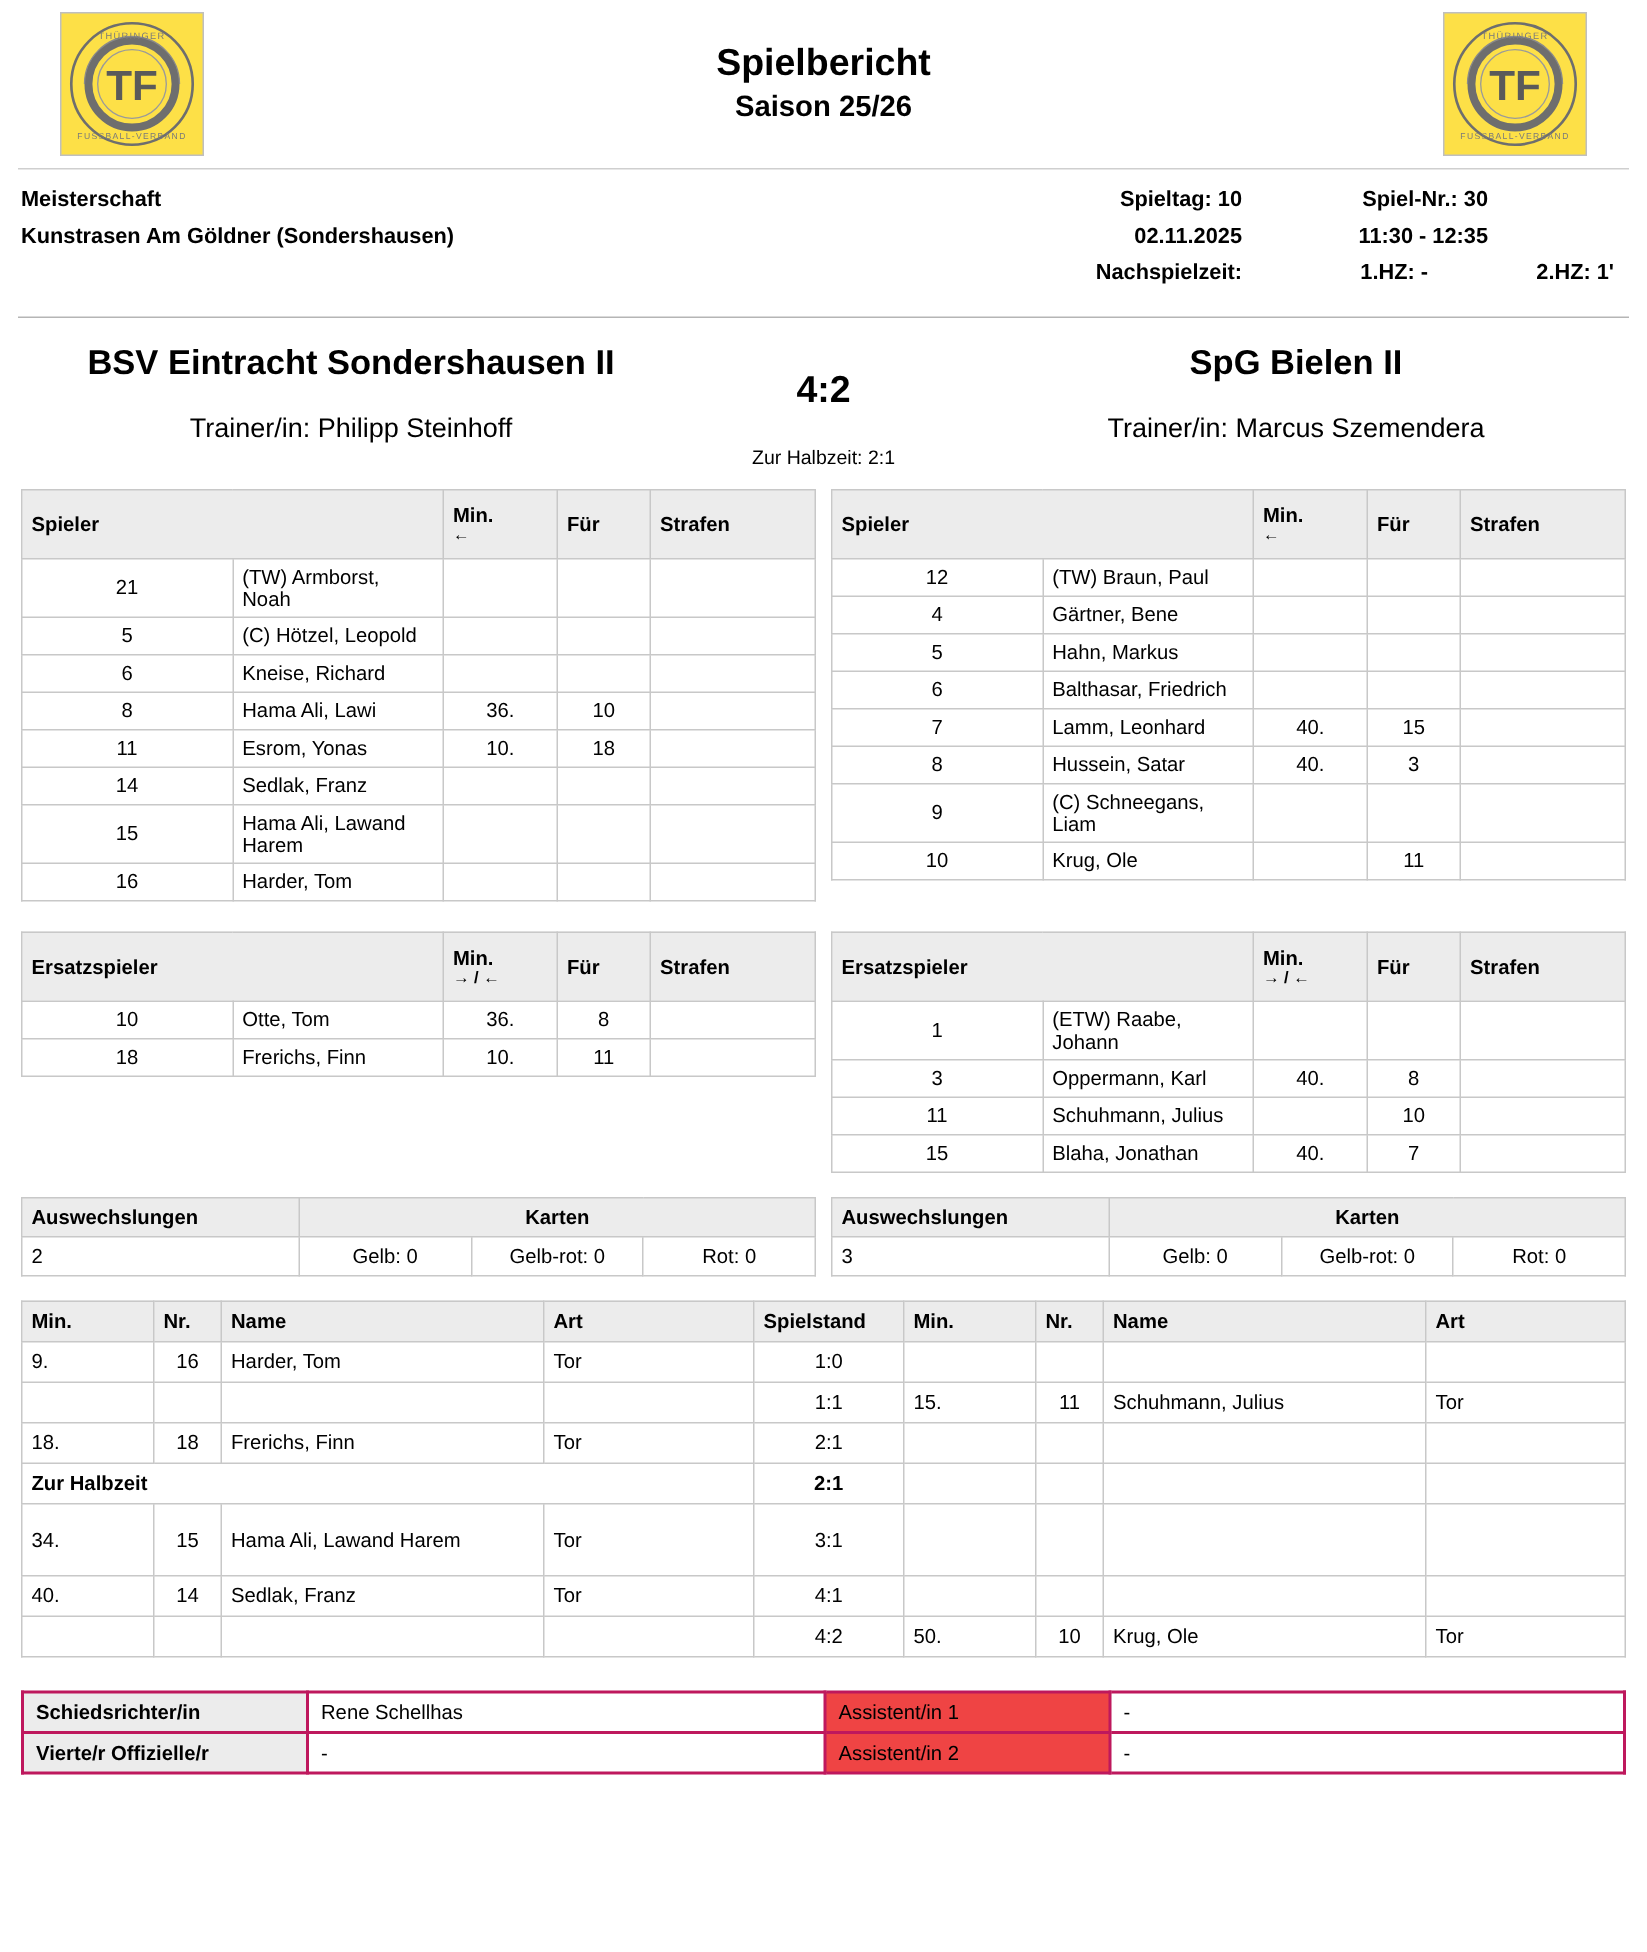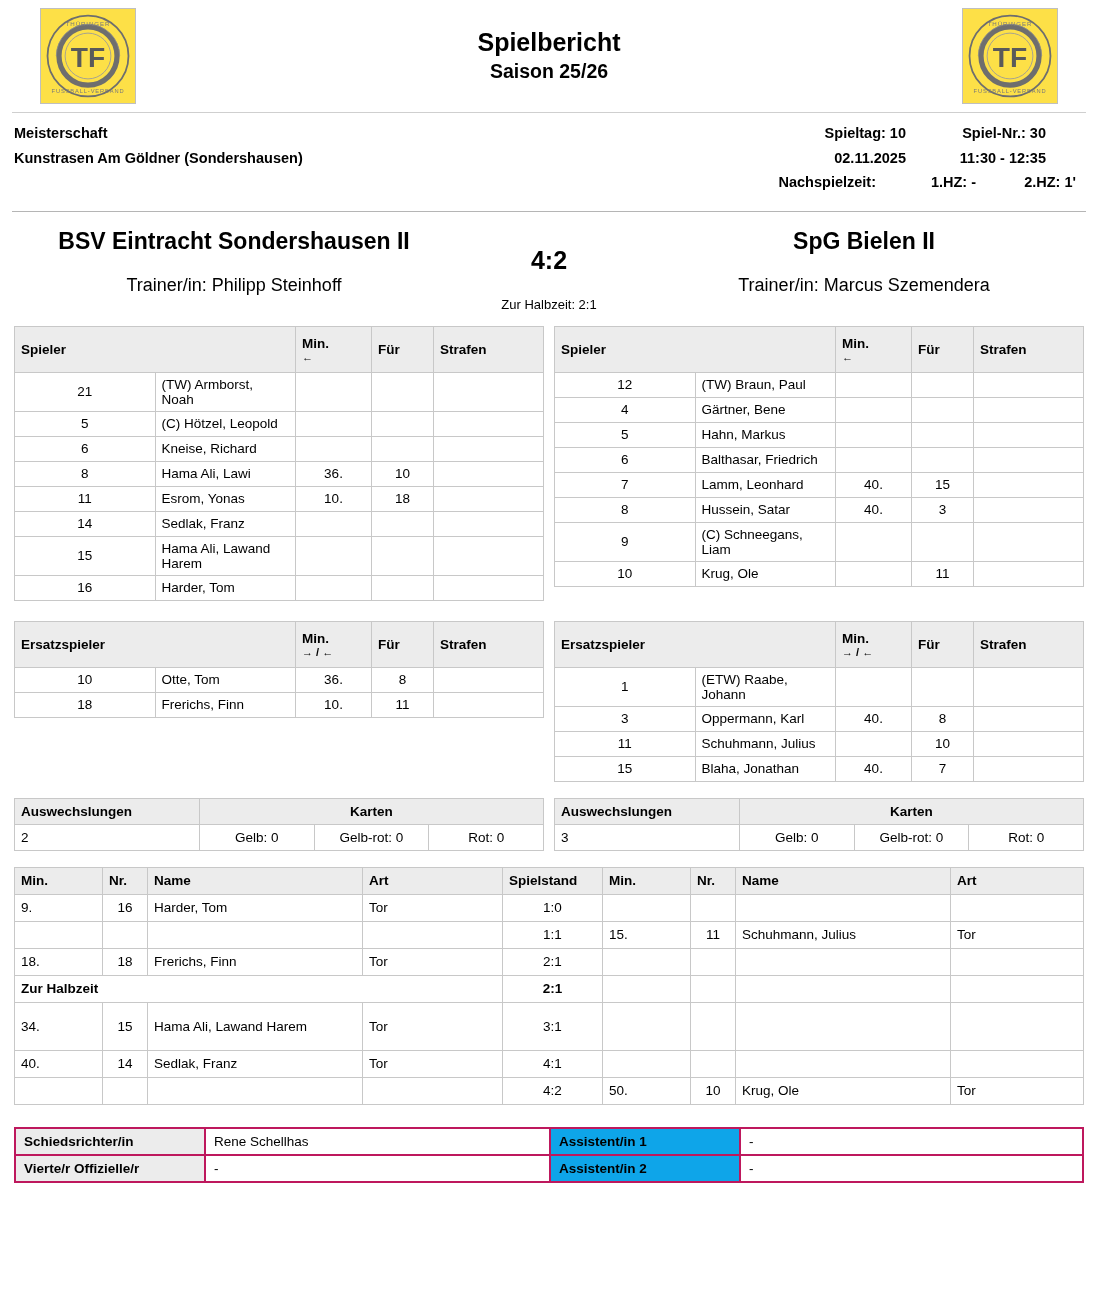--- a/index.html
+++ b/index.html
@@ -64,22 +64,22 @@
     justify-content: space-between;
     padding: 8px 22px 6px 14px;
     font-size: 14.5px;
     font-weight: bold;
   }
   .meta-left div { line-height: 1.7; }
   .meta-right { text-align: right; }
   .meta-right .row {
     line-height: 1.7;
     display: flex;
-    justify-content: center;
-    gap: 20px;
+    justify-content: flex-start;
+    gap: 44px;
   }
   .meta-right .cell-a { min-width: 130px; text-align: right; }
   .meta-right .cell-b { min-width: 120px; text-align: right; }
 
   .thick-rule {
     border: 0;
     border-top: 1px solid #b5b5b5;
     margin: 10px 12px 0 12px;
   }
 
@@ -199,22 +199,22 @@
     border: 2px solid #be185d;
     padding: 5px 8px;
     height: 27px;
   }
   table.off td.lbl {
     background: #ececec;
     font-weight: bold;
     width: 190px;
   }
   table.off td.lbl2 {
-    background: #0ea5e9;
-    font-weight: bold;
+    background: #ef4444;
+    font-weight: normal;
     width: 190px;
   }
 </style>
 </head>
 <body>
 
 <div class="page">
 
   <div class="header">
     <div class="logo">

